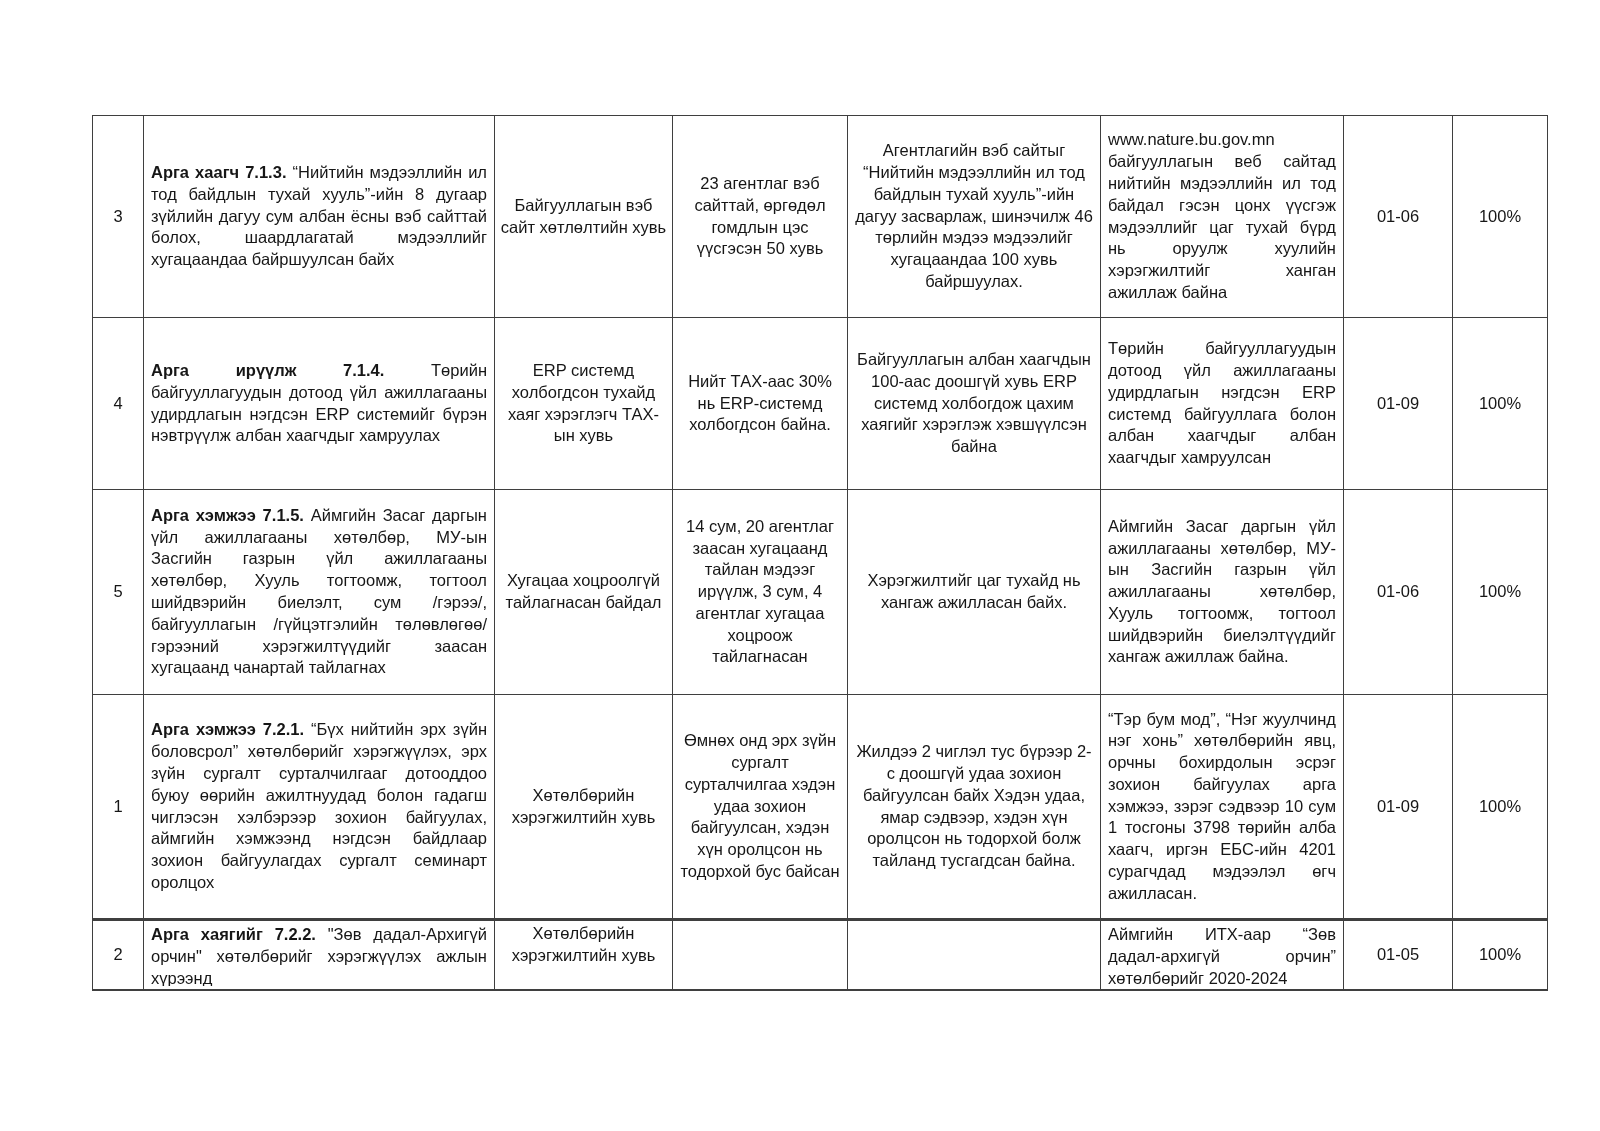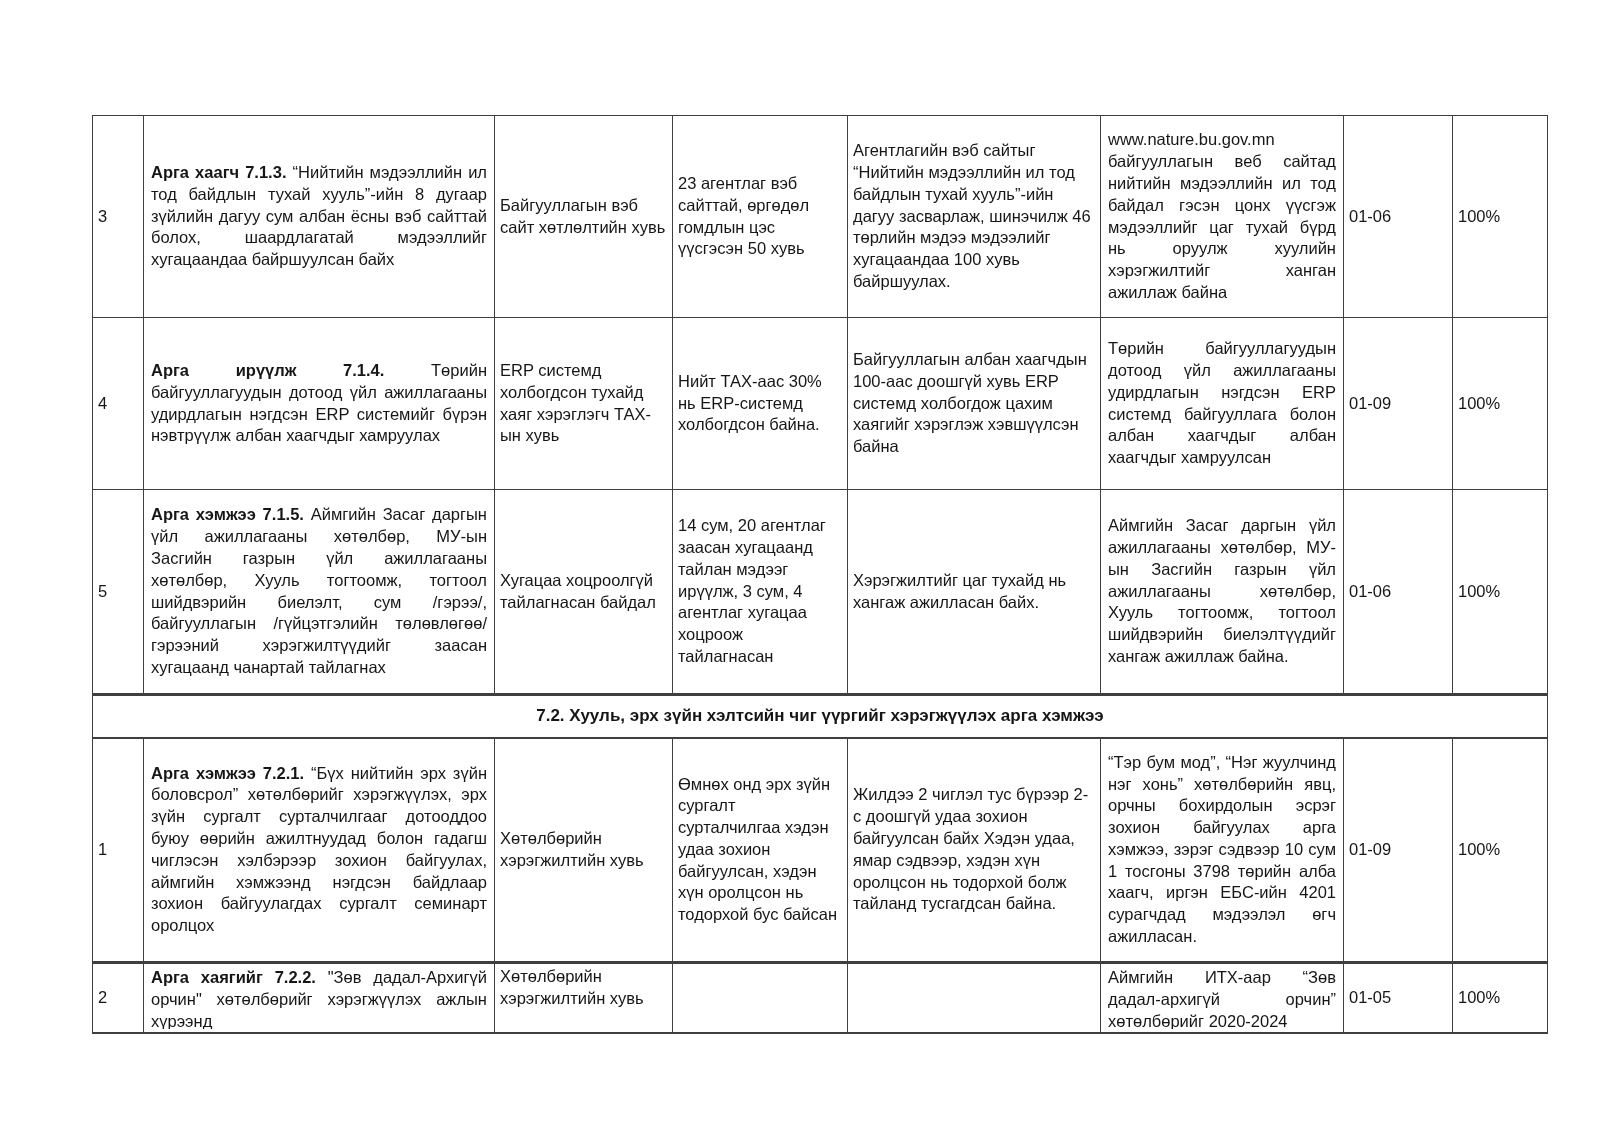--- a/index.html
+++ b/index.html
@@ -20,21 +20,21 @@
   }
   td {
     border: 1px solid #3f3f3f;
     vertical-align: middle;
     font-size: 16.5px;
     line-height: 1.32;
     padding: 2px 5px;
     overflow: hidden;
     word-wrap: break-word;
   }
-  td.c { }
+  td.c { text-align: center; }
   td.j { text-align: justify; padding: 3px 7px; }
   .b { font-weight: bold; }
   tr.section-row td {
     font-weight: bold;
     text-align: center;
     font-size: 17px;
     border-top-width: 3px;
     border-bottom-width: 2px;
     padding: 6px 4px;
   }
@@ -84,23 +84,20 @@
       <td class="c">5</td>
       <td class="j"><span class="b">Арга хэмжээ 7.1.5.</span> <span>Аймгийн Засаг даргын үйл ажиллагааны хөтөлбөр, МУ-ын Засгийн газрын үйл ажиллагааны хөтөлбөр, Хууль тогтоомж, тогтоол шийдвэрийн биелэлт, сум /гэрээ/, байгууллагын /гүйцэтгэлийн төлөвлөгөө/ гэрээний хэрэгжилтүүдийг заасан хугацаанд чанартай тайлагнах</span></td>
       <td class="c">Хугацаа хоцроолгүй тайлагнасан байдал</td>
       <td class="c">14 сум, 20 агентлаг заасан хугацаанд тайлан мэдээг ирүүлж, 3 сум, 4 агентлаг хугацаа хоцроож тайлагнасан</td>
       <td class="c">Хэрэгжилтийг цаг тухайд нь хангаж ажилласан байх.</td>
       <td class="j">Аймгийн Засаг даргын үйл ажиллагааны хөтөлбөр, МУ-ын Засгийн газрын үйл ажиллагааны хөтөлбөр, Хууль тогтоомж, тогтоол шийдвэрийн биелэлтүүдийг хангаж ажиллаж байна.</td>
       <td class="c">01-06</td>
       <td class="c">100%</td>
     </tr>
 
-    <tr class="section-row" style="height:43px;">
-      <td colspan="8">7.2. Хууль, эрх зүйн хэлтсийн чиг үүргийг хэрэгжүүлэх арга хэмжээ</td>
-    </tr>
 
     <tr style="height:225px;">
       <td class="c">1</td>
       <td class="j"><span class="b">Арга хэмжээ 7.2.1.</span> <span>“Бүх нийтийн эрх зүйн боловсрол” хөтөлбөрийг хэрэгжүүлэх, эрх зүйн сургалт сурталчилгааг дотооддоо буюу өөрийн ажилтнуудад болон гадагш чиглэсэн хэлбэрээр зохион байгуулах, аймгийн хэмжээнд нэгдсэн байдлаар зохион байгуулагдах сургалт семинарт оролцох</span></td>
       <td class="c">Хөтөлбөрийн хэрэгжилтийн хувь</td>
       <td class="c">Өмнөх онд эрх зүйн сургалт сурталчилгаа хэдэн  удаа зохион байгуулсан, хэдэн хүн оролцсон нь тодорхой бус байсан</td>
       <td class="c">Жилдээ 2 чиглэл  тус бүрээр 2-с доошгүй  удаа зохион байгуулсан байх Хэдэн удаа, ямар сэдвээр, хэдэн хүн оролцсон нь  тодорхой болж тайланд тусгагдсан байна.</td>
       <td class="j">“Тэр бум мод”, “Нэг жуулчинд нэг хонь” хөтөлбөрийн явц, орчны бохирдолын эсрэг зохион байгуулах арга хэмжээ, зэрэг сэдвээр 10 сум 1 тосгоны 3798 төрийн алба хаагч, иргэн ЕБС-ийн 4201 сурагчдад мэдээлэл өгч ажилласан.</td>
       <td class="c">01-09</td>
       <td class="c">100%</td>

